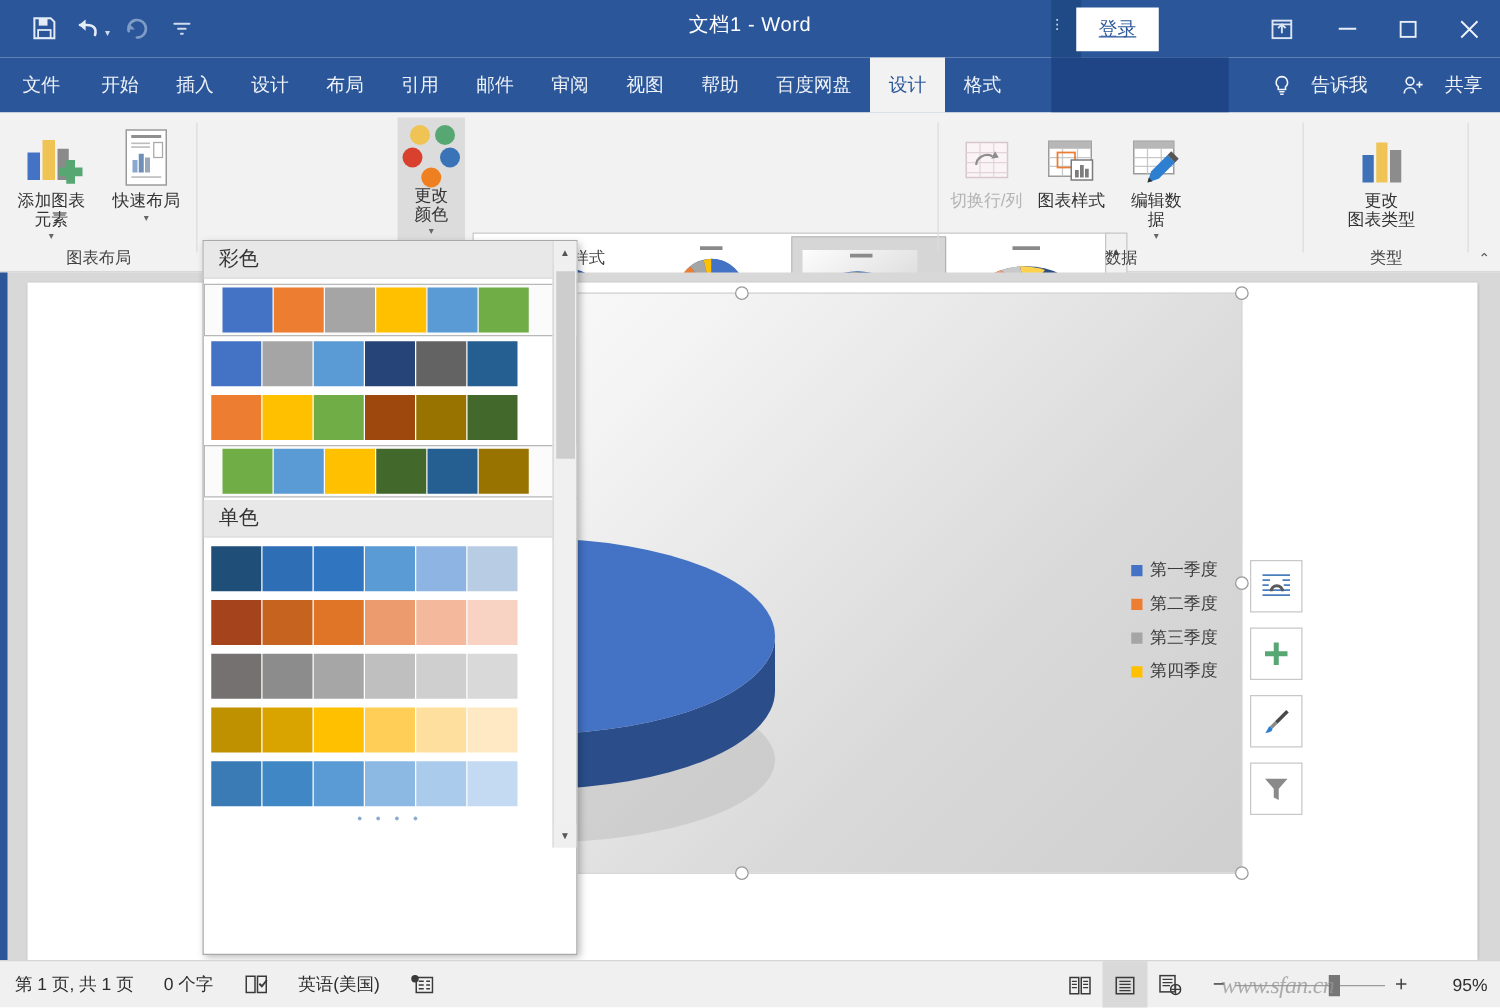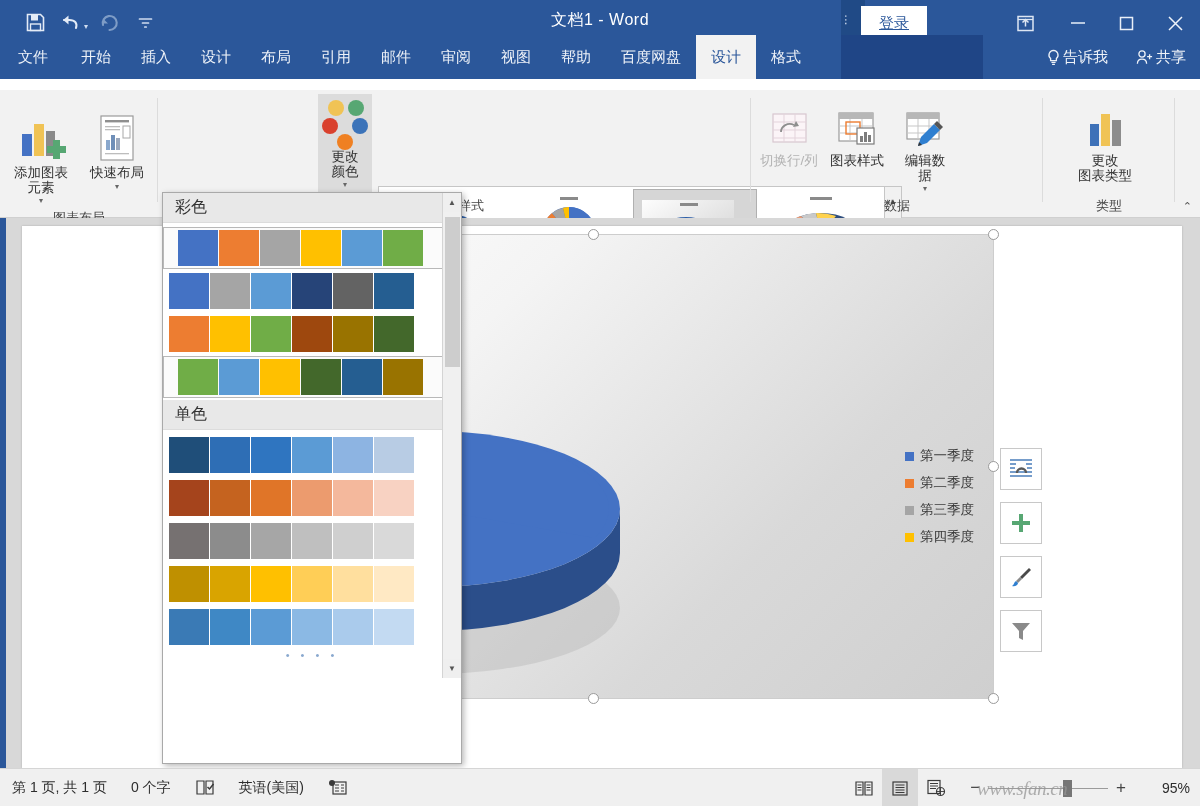--- a/index.html
+++ b/index.html
@@ -37,37 +37,37 @@
     background: #ffffff; color: #2b579a; font-size: 15px;
     display: flex; align-items: center; justify-content: center;
     text-decoration: underline;
   }
   .winbtns { position: absolute; right: 0; top: 0; height: 46px; display: flex; }
   .winbtn { width: 49px; height: 46px; display: flex; align-items: center; justify-content: center; color: #eaeff7; }
   .ribbon-expand { width: 56px; }
 
   
   .tabstrip {
-    position: absolute; left: 0; top: 35px; width: 1200px; height: 44px;
+    position: absolute; left: 0; top: 46px; width: 1200px; height: 44px;
     background: #2b579a;
   }
   .ctx-group {
     position: absolute; left: 841px; top: 0; width: 142px; height: 44px;
     background: #1f4586;
   }
   .tabs { position: absolute; left: 0; top: 0; height: 44px; display: flex; align-items: stretch; }
   .tab {
     display: flex; align-items: center; justify-content: center;
     color: #eef2f8; font-size: 15px; padding: 0 15px; height: 44px;
     position: relative;
   }
   .tab.active { background: #f2f2f2; color: #2b579a; }
   .tab-file { padding: 0 18px; }
   .right-tabs { position: absolute; right: 0; top: 0; height: 44px; display:flex; align-items:center; }
-  .rtab { display:flex; align-items:center; gap:2px; color:#eef2f8; font-size:15px; padding:0 14px; height:44px;}
+  .rtab { display:flex; align-items:center; gap:16px; color:#eef2f8; font-size:15px; padding:0 14px; height:44px;}
 
   
   .ribbon {
     position: absolute; left: 0; top: 90px; width: 1200px; height: 128px;
     background: #f2f2f2; border-bottom: 1px solid #d0d0d0;
   }
   .grp { position: absolute; top: 0; height: 128px; }
   .grp-label {
     position: absolute; bottom: 3px; left: 0; width: 100%;
     text-align: center; font-size: 13px; color: #444;
@@ -310,21 +310,21 @@
             <path d="M1.4 14.8c0-2.9 2.1-4.6 4.6-4.6s4.6 1.7 4.6 4.6" fill="none" stroke="#eef2f8" stroke-width="1.3"></path>
             <path d="M13.6 5.2v5M11.1 7.7h5" stroke="#eef2f8" stroke-width="1.3"></path>
           </svg>
         <span>共享</span>
       </div>
     </div>
   </div>
 
   <div class="ribbon">
 
-    <div class="grp" style="left:0;width:158px;margin-top:12px;">
+    <div class="grp" style="left:0;width:158px;">
       <div class="bigbtn" style="left:8px;">
         <div class="ico">
           <svg width="52" height="48" viewBox="0 0 52 48">
             <rect x="7" y="18" width="10" height="22" fill="#4472c4"></rect>
             <rect x="19" y="8" width="10" height="32" fill="#f0c355"></rect>
             <rect x="31" y="15" width="9" height="25" fill="#8a8a8a"></rect>
             <path d="M32 30h6v-6h7v6h6v7h-6v6h-7v-6h-6z" fill="#57a773"></path>
           </svg>
         </div>
         <div class="lbl">添加图表

